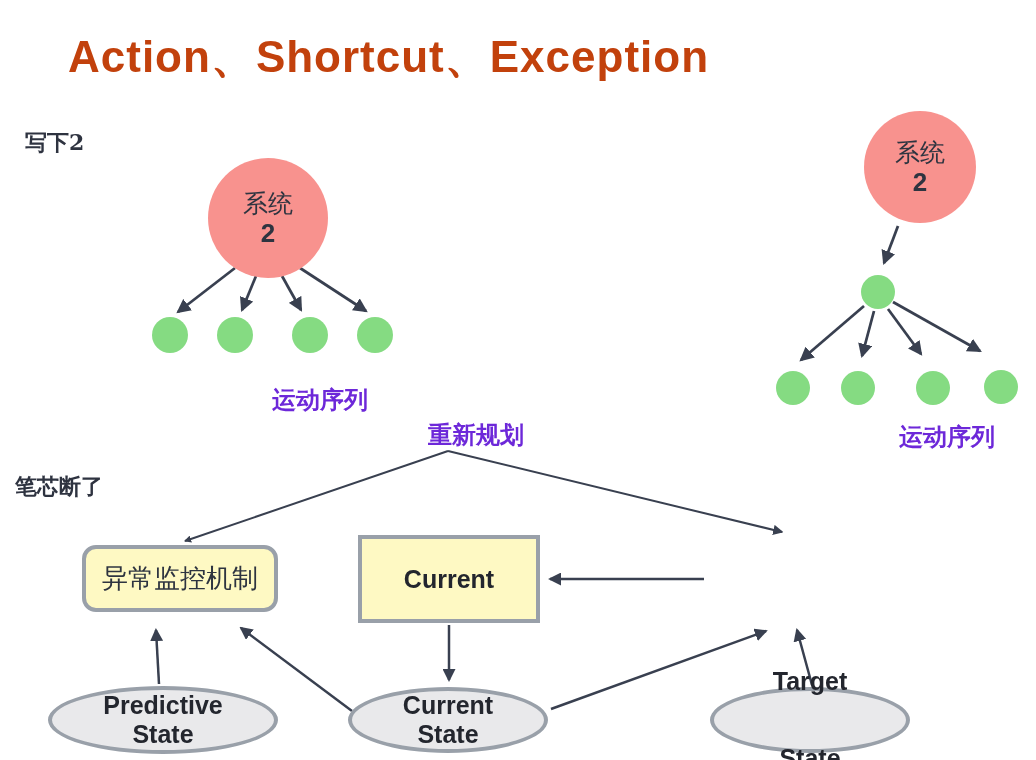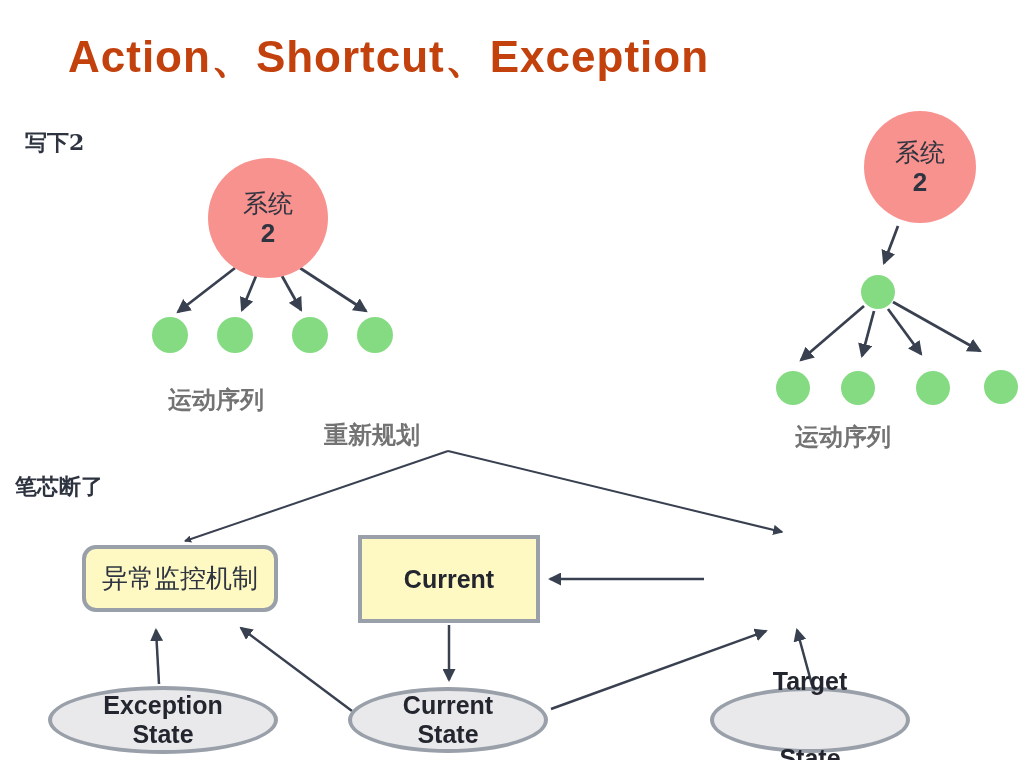--- a/index.html
+++ b/index.html
@@ -11,21 +11,21 @@
   .abs{position:absolute;z-index:2;}
   .cjk{font-family:"DejaVu Serif","Liberation Serif",serif;}
 
   .page-title{
     left:68px;top:28px;width:968px;text-align:left;
     font-size:44px;font-weight:bold;color:#c2410c;letter-spacing:1px;
   }
   .side-note{font-size:22px;font-weight:600;color:#2e3340;}
   .note-write{left:25px;top:128px;}
   .note-pen{left:15px;top:472px;text-align:center;}
-  .gray-label{font-size:24px;font-weight:600;color:#737373;text-align:left;width:200px;}
+  .gray-label{font-size:24px;font-weight:600;color:#6d28d9;text-align:right;width:200px;}
   .label-seq-left{left:168px;top:384px;}
   .label-seq-right{left:795px;top:421px;}
   .label-replan{left:324px;top:419px;}
   .label-recoding{
     left:583px;top:233px;width:300px;text-align:center;
     font-size:23px;font-weight:bold;color:#30353f;
   }
 
   .sys-node{
     background:#f8928e;border-radius:50%;
@@ -122,21 +122,21 @@
   <div class="abs motor m34" style="left:776px;top:371px;"></div>
   <div class="abs motor m34" style="left:841px;top:371px;"></div>
   <div class="abs motor m34" style="left:916px;top:371px;"></div>
   <div class="abs motor m34" style="left:984px;top:370px;"></div>
   <div class="abs gray-label label-seq-right cjk">运动序列</div>
 
   <div class="abs box box-monitor cjk">异常监控机制</div>
   <div class="abs box box-action">Current</div>
 
   <div class="abs ellipse el-predictive">
-    <span>Exception</span>
+    <span>Predictive</span>
     <span>State</span>
   </div>
   <div class="abs ellipse el-current">
     <span>Current</span>
     <span>State</span>
   </div>
   <div class="abs ellipse el-target">
     <span>Target</span>
     <span>State</span>
   </div>

